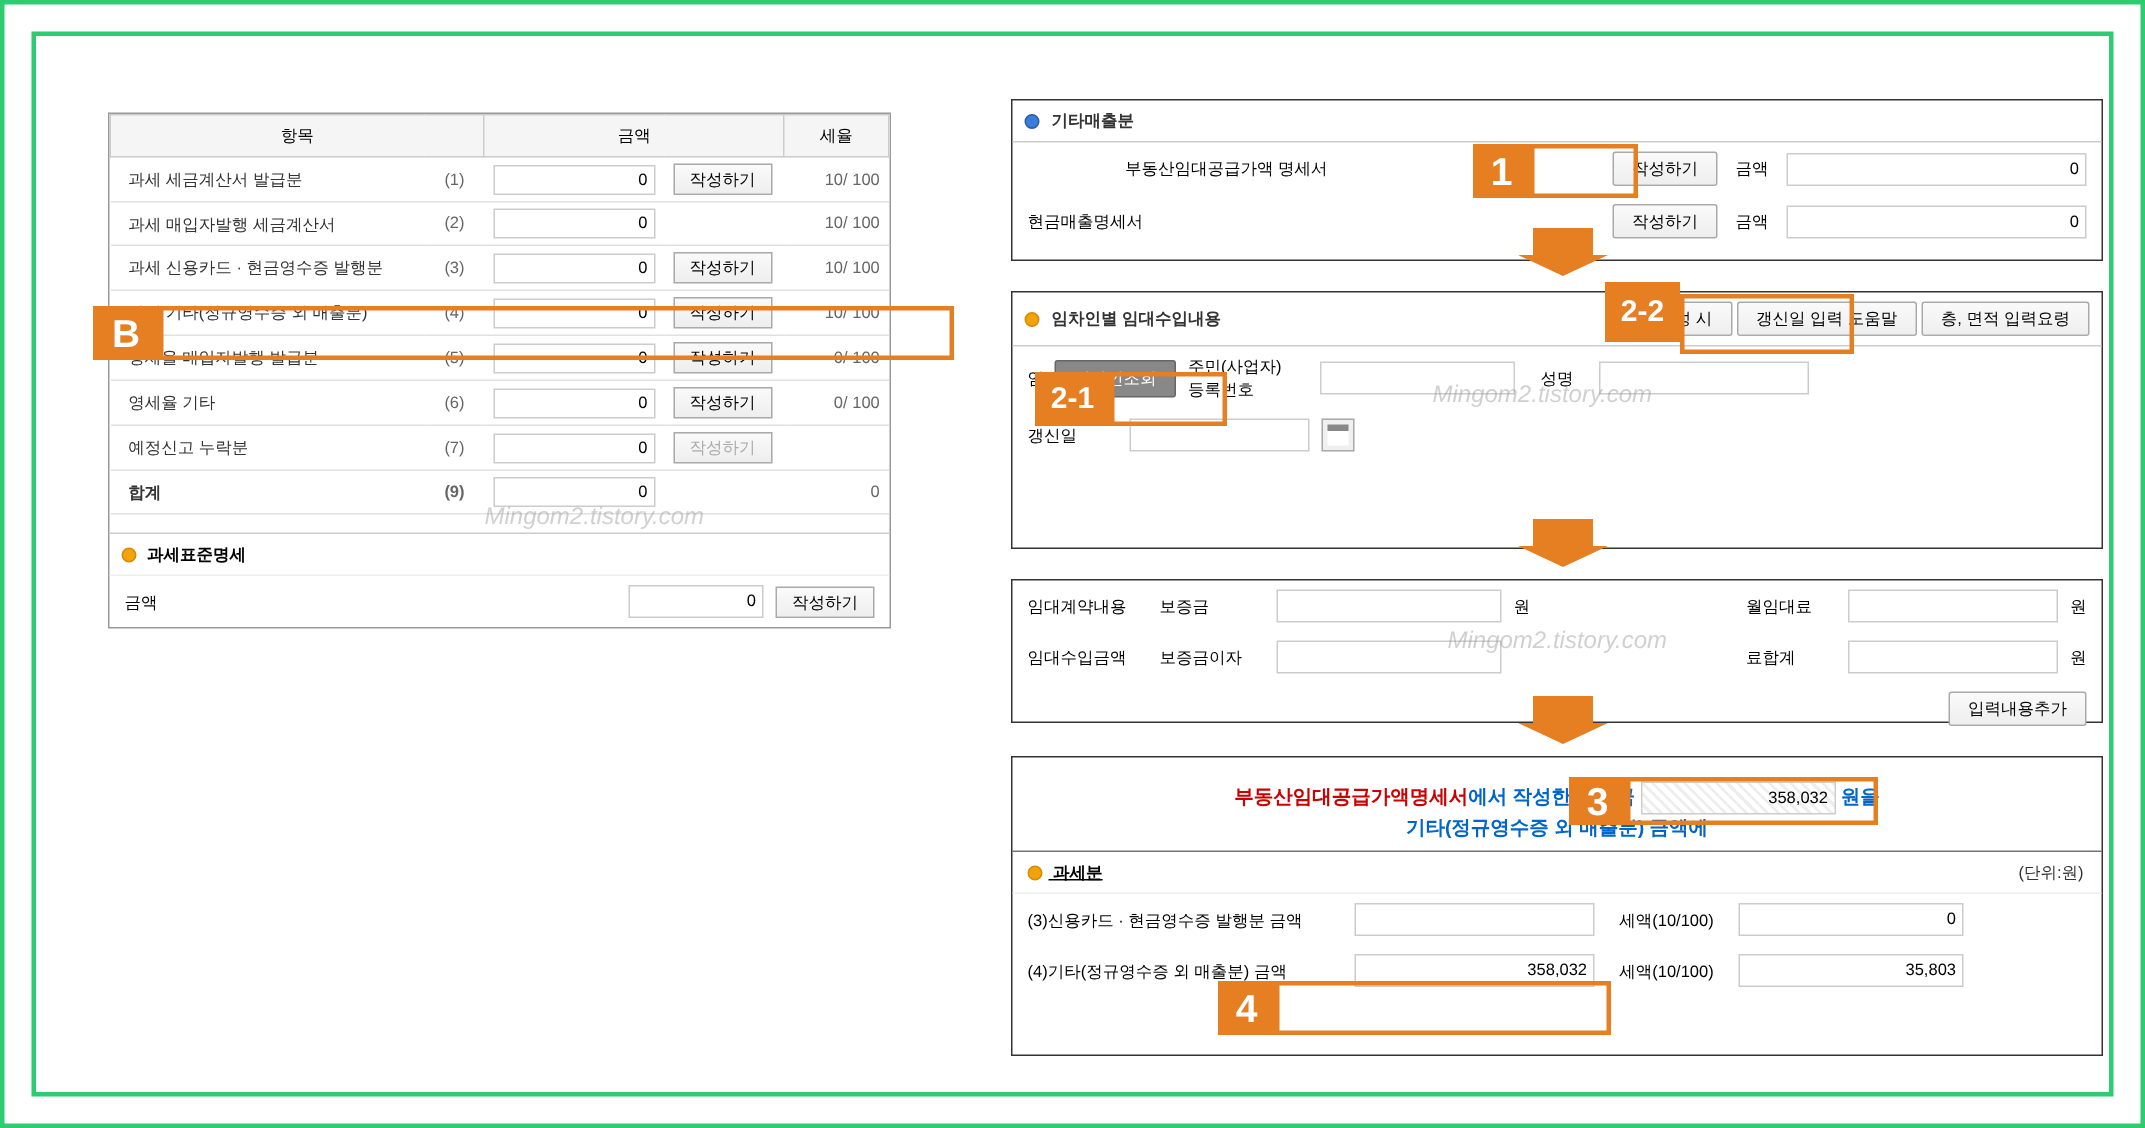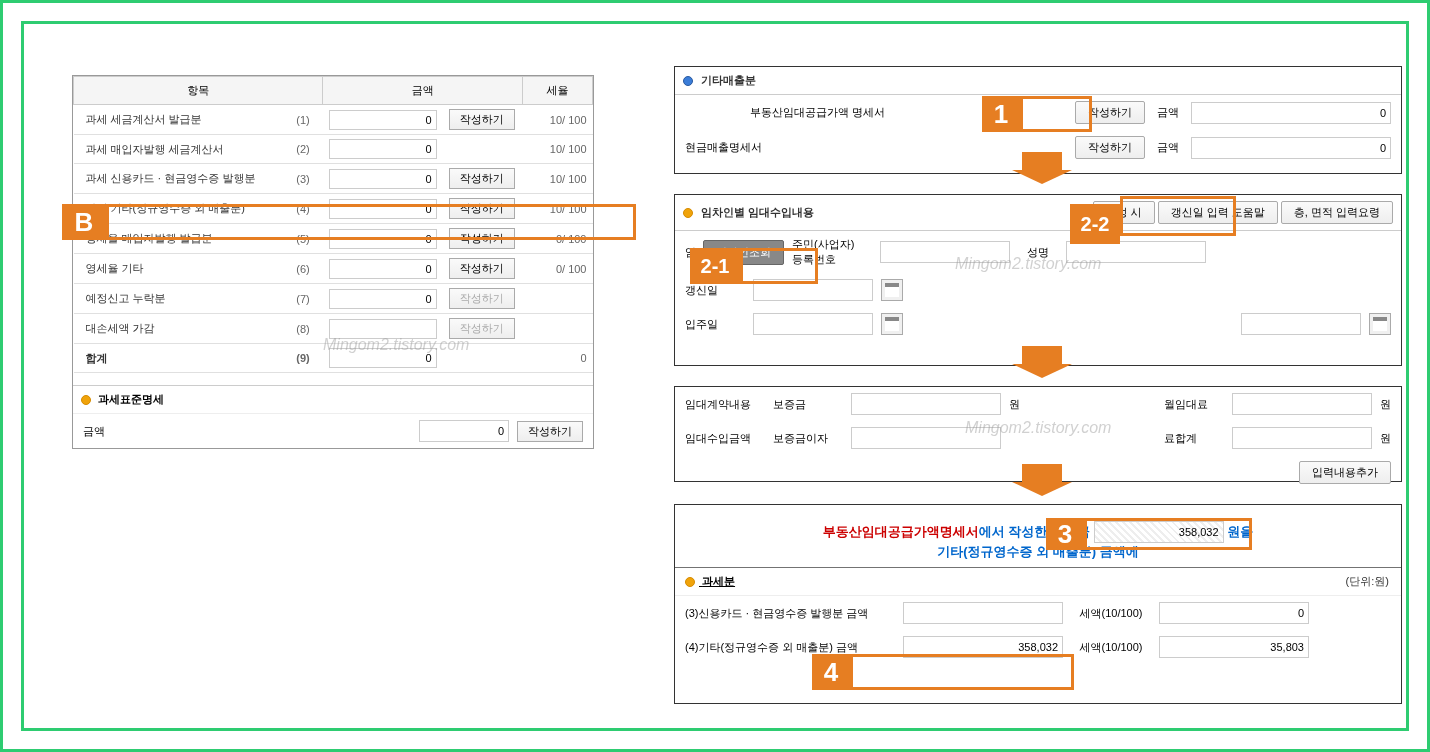--- a/index.html
+++ b/index.html
@@ -106,27 +106,20 @@
               <td style="width:210px;padding-left:12px;">영세율 기타</td>
               <td class="num-col" style="width:40px;">(6)</td>
               <td style="width:120px;"><input type="text" value="0" style=""></td>
               <td style="width:80px;"><button class="btn">작성하기</button></td>
               <td class="rate" style="width:70px;">0/ 100</td>
             </tr>
             <tr>
               <td style="width:210px;padding-left:12px;">예정신고 누락분</td>
               <td class="num-col" style="width:40px;">(7)</td>
               <td style="width:120px;"><input type="text" value="0" style=""></td>
-              <td style="width:80px;"><button class="btn disabled">작성하기</button></td>
-              <td class="rate" style="width:70px;"></td>
-            </tr>
-            <tr>
-              <td style="width:210px;padding-left:12px;">대손세액 가감</td>
-              <td class="num-col" style="width:40px;">(8)</td>
-              <td style="width:120px;"><input type="text" value="" style=""></td>
               <td style="width:80px;"><button class="btn disabled">작성하기</button></td>
               <td class="rate" style="width:70px;"></td>
             </tr>
             <tr>
               <td style="width:210px;padding-left:12px;font-weight:bold;margin-top:20px;">합계</td>
               <td class="num-col" style="width:40px;font-weight:bold;">(9)</td>
               <td style="width:120px;"><input type="text" value="0" style=""></td>
               <td style="width:80px;"></td>
               <td class="rate" style="width:70px;">0</td>
             </tr>
@@ -194,33 +187,25 @@
 등록번호</span>
     <input class="field-input" style="width: 130px; text-align: left;">
     <span style="width:40px;text-align:center;">성명</span>
     <input class="field-input" style="width: 140px; text-align: left;">
   </div>
   <div class="field-row">
     <span style="width:60px;">갱신일</span>
     <input class="field-input" style="width: 120px; text-align: left;">
     <span class="cal-icon"></span>
   </div>
-  <div class="field-row">
-    <span style="width:60px;">입주일</span>
-    <input class="field-input" style="width: 120px; text-align: left;">
-    <span class="cal-icon"></span>
-    <div style="flex:1"></div>
-    <input class="field-input" style="width: 120px; text-align: left;">
-    <span class="cal-icon"></span>
-  </div>
   <div class="watermark" style="left:280px; top:60px;">Mingom2.tistory.com</div>
 </div>
 <div class="callout" style="left:666px; top:224px; width:50px; height:36px; font-size:20px;">2-1</div>
 <div class="callout-border" style="left:716px; top:224px; width:78px; height:36px;"></div>
-<div class="callout" style="left:1046px; top:180px; width:50px; height:40px; font-size:20px;">2-2</div>
+<div class="callout" style="left:1046px; top:164px; width:50px; height:40px; font-size:20px;">2-2</div>
 <div class="callout-border" style="left:1096px; top:172px; width:116px; height:40px;"></div>
 
 <div class="arrow-down" style="left:998px; top:322px;"></div>
 
 <div class="right-box box3">
   <div class="field-row">
     <span style="width:80px;">임대계약내용</span>
     <span style="width:70px;">보증금</span>
     <input class="field-input" style="width: 150px;">
     <span>원</span>

